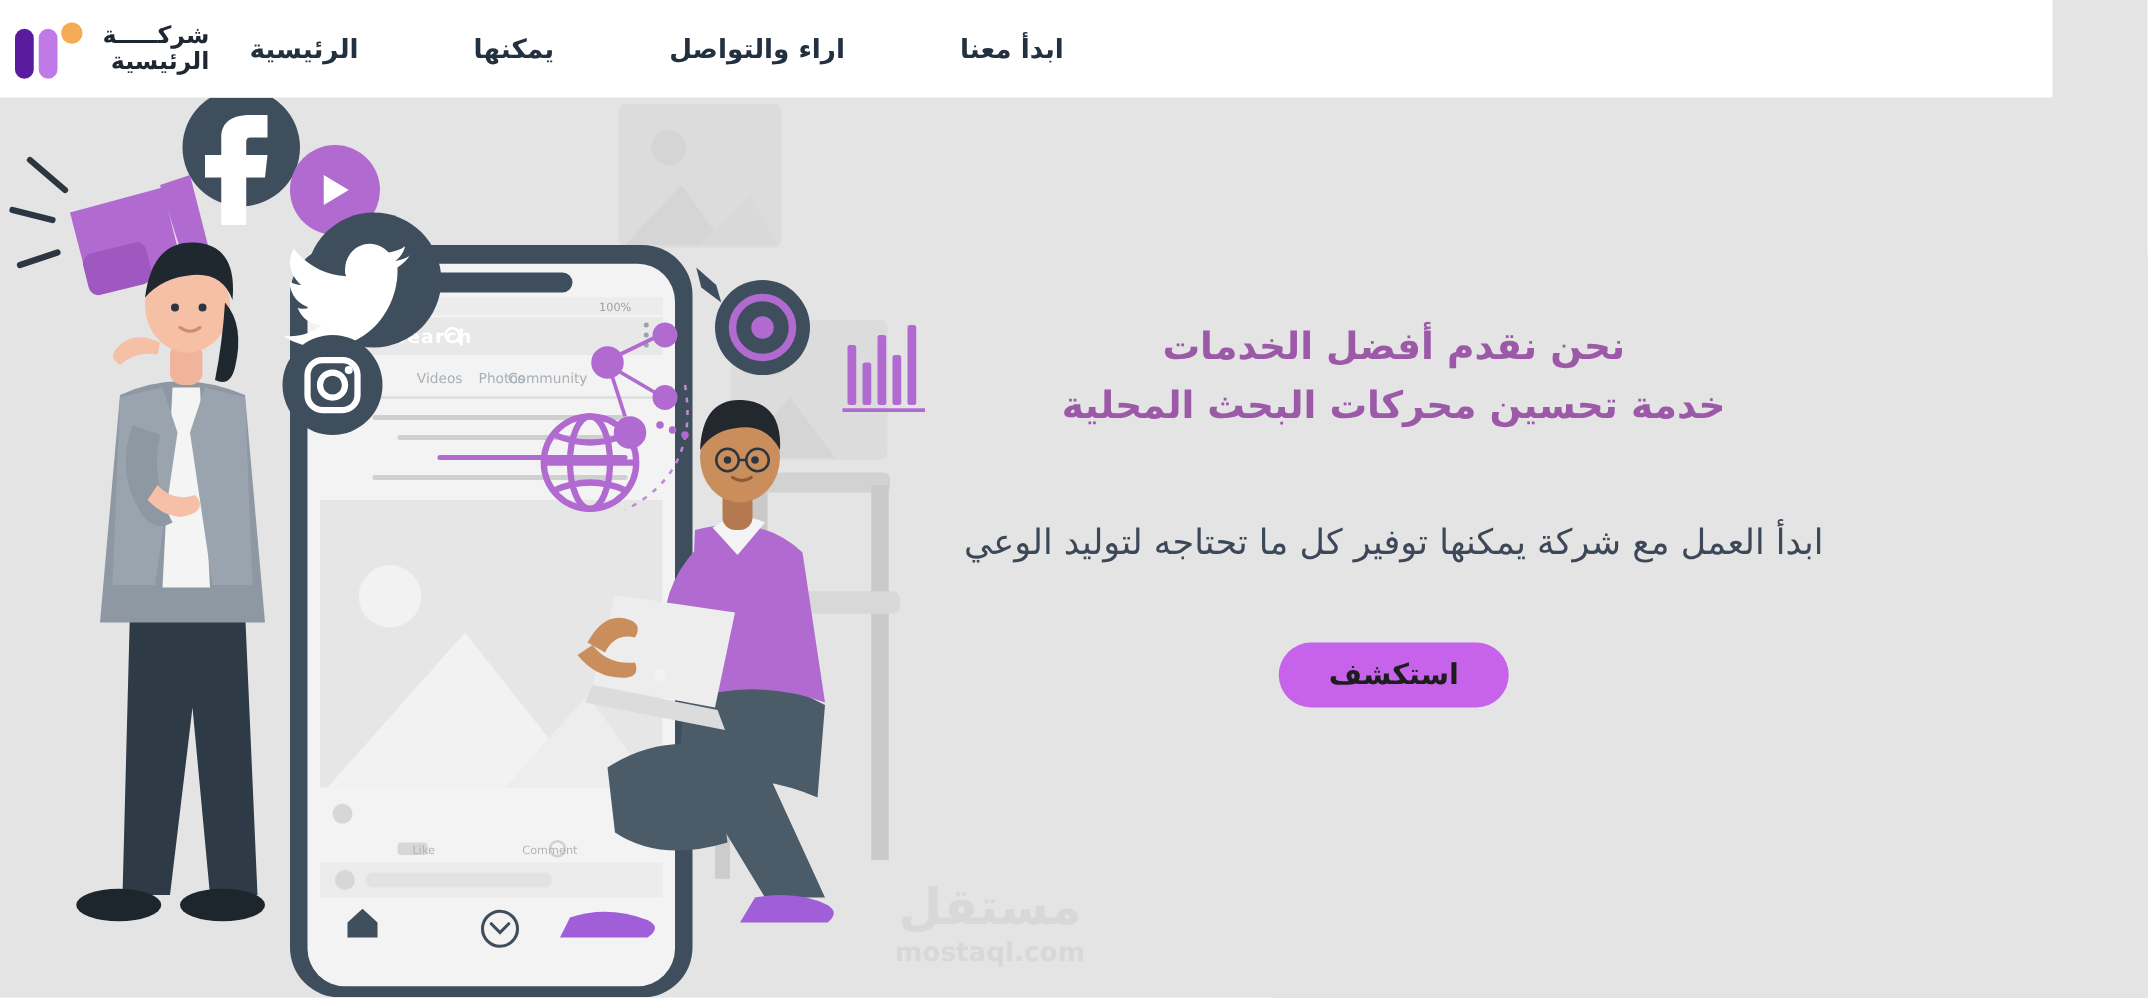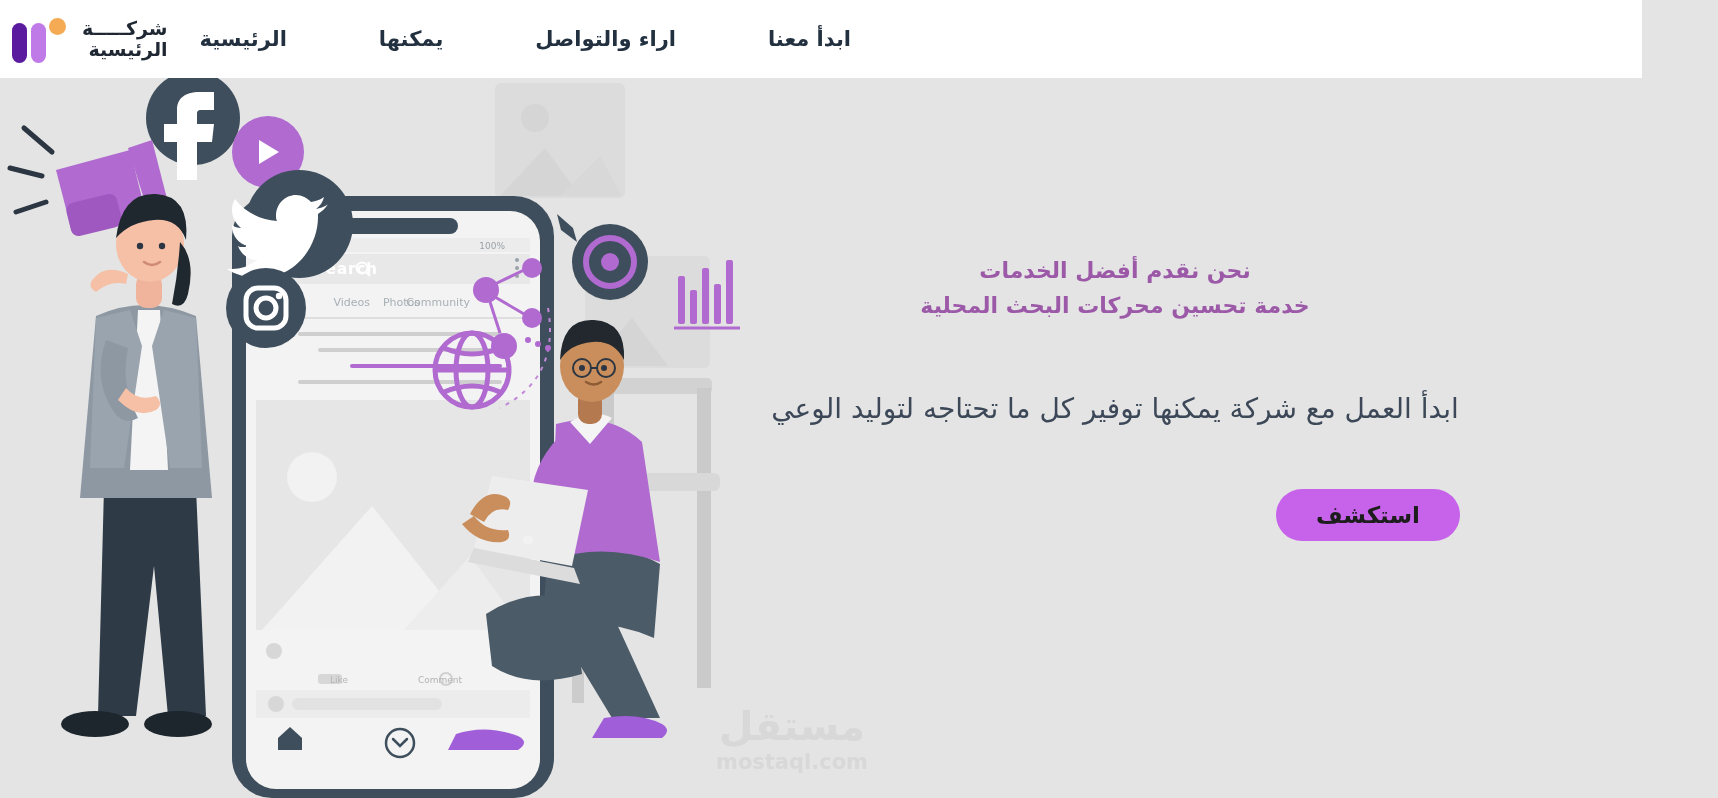--- a/index.html
+++ b/index.html
@@ -56,28 +56,28 @@
     position: absolute; top: 78px; left: 0;
     width: 1718px; height: 720px; background: #e4e4e4; overflow: hidden;
   }
 
   
   .copy {
     position: absolute; right: 258px; top: 176px;
     width: 690px; text-align: center; z-index: 20;
   }
   .headline {
-    font-size: 22px; font-weight: 700; color: #9b59a8;
+    font-size: 30px; font-weight: 700; color: #9b59a8;
     line-height: 1.58; white-space: nowrap;
   }
   .sub {
     margin-top: 56px;
     font-size: 28px; color: #3c4858; line-height: 2.05;
   }
-  .cta-row { margin-top: 52px; display: flex; }
+  .cta-row { margin-top: 52px; display: flex; justify-content: center; }
   .cta {
     background: #c663ea; color: #1d1d1d;
     font-size: 23px; font-weight: 700;
     border: none; border-radius: 26px;
     padding: 13px 40px; cursor: pointer;
     font-family: inherit;
   }
 
   
   .illus { position: absolute; left: 0; top: 0; width: 820px; height: 644px; }

